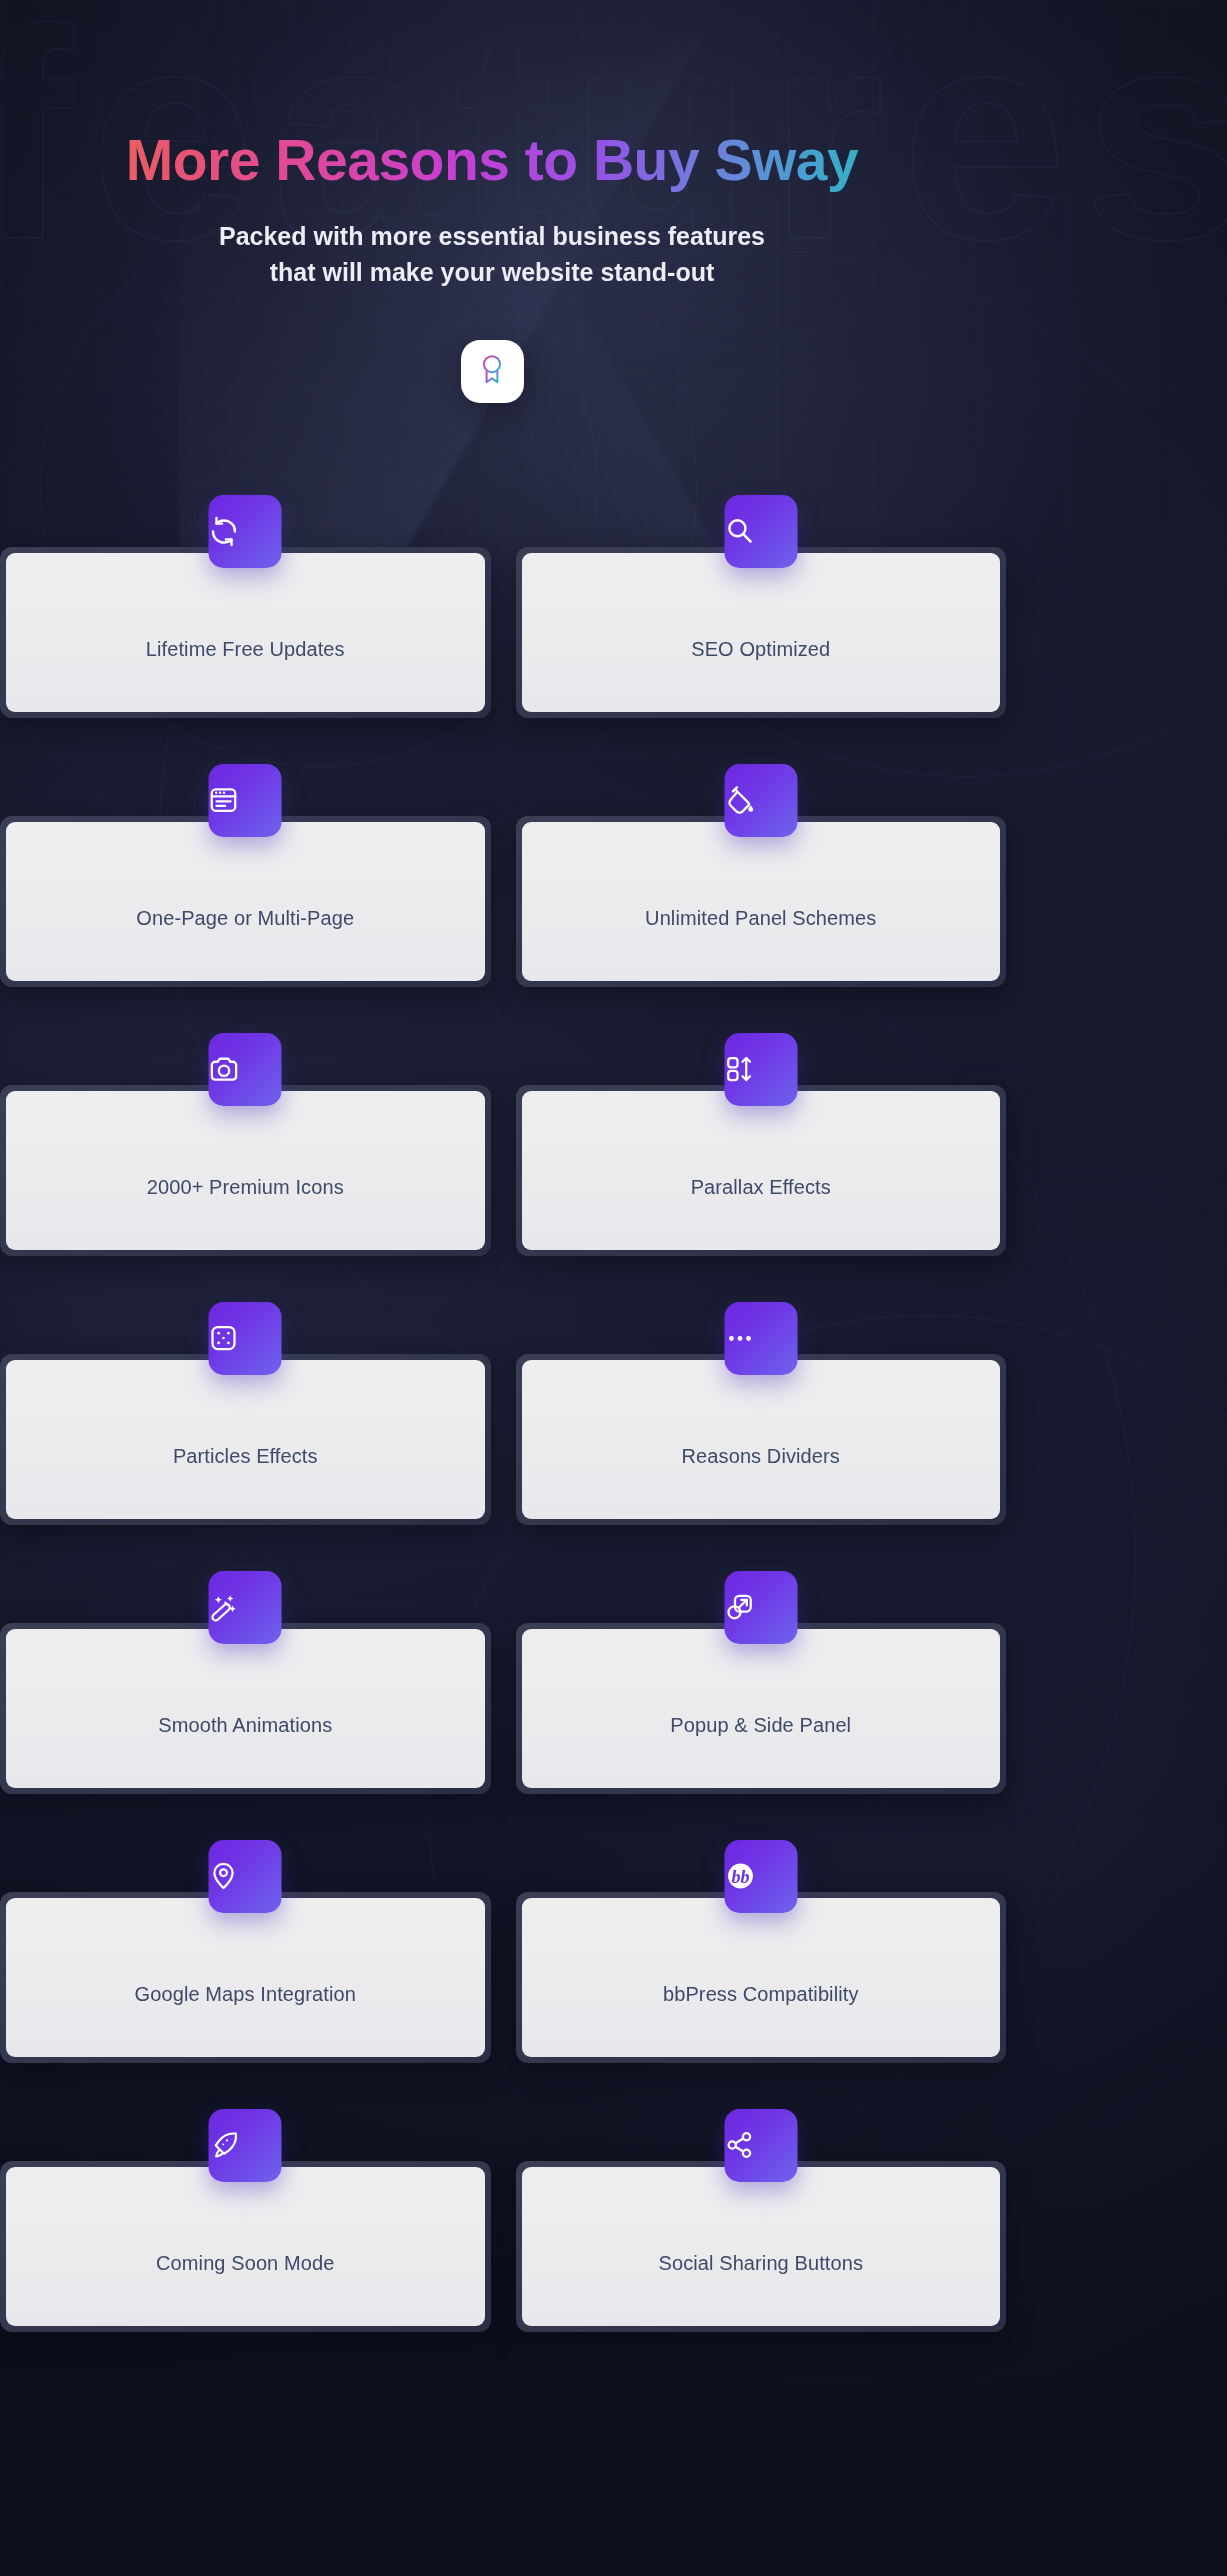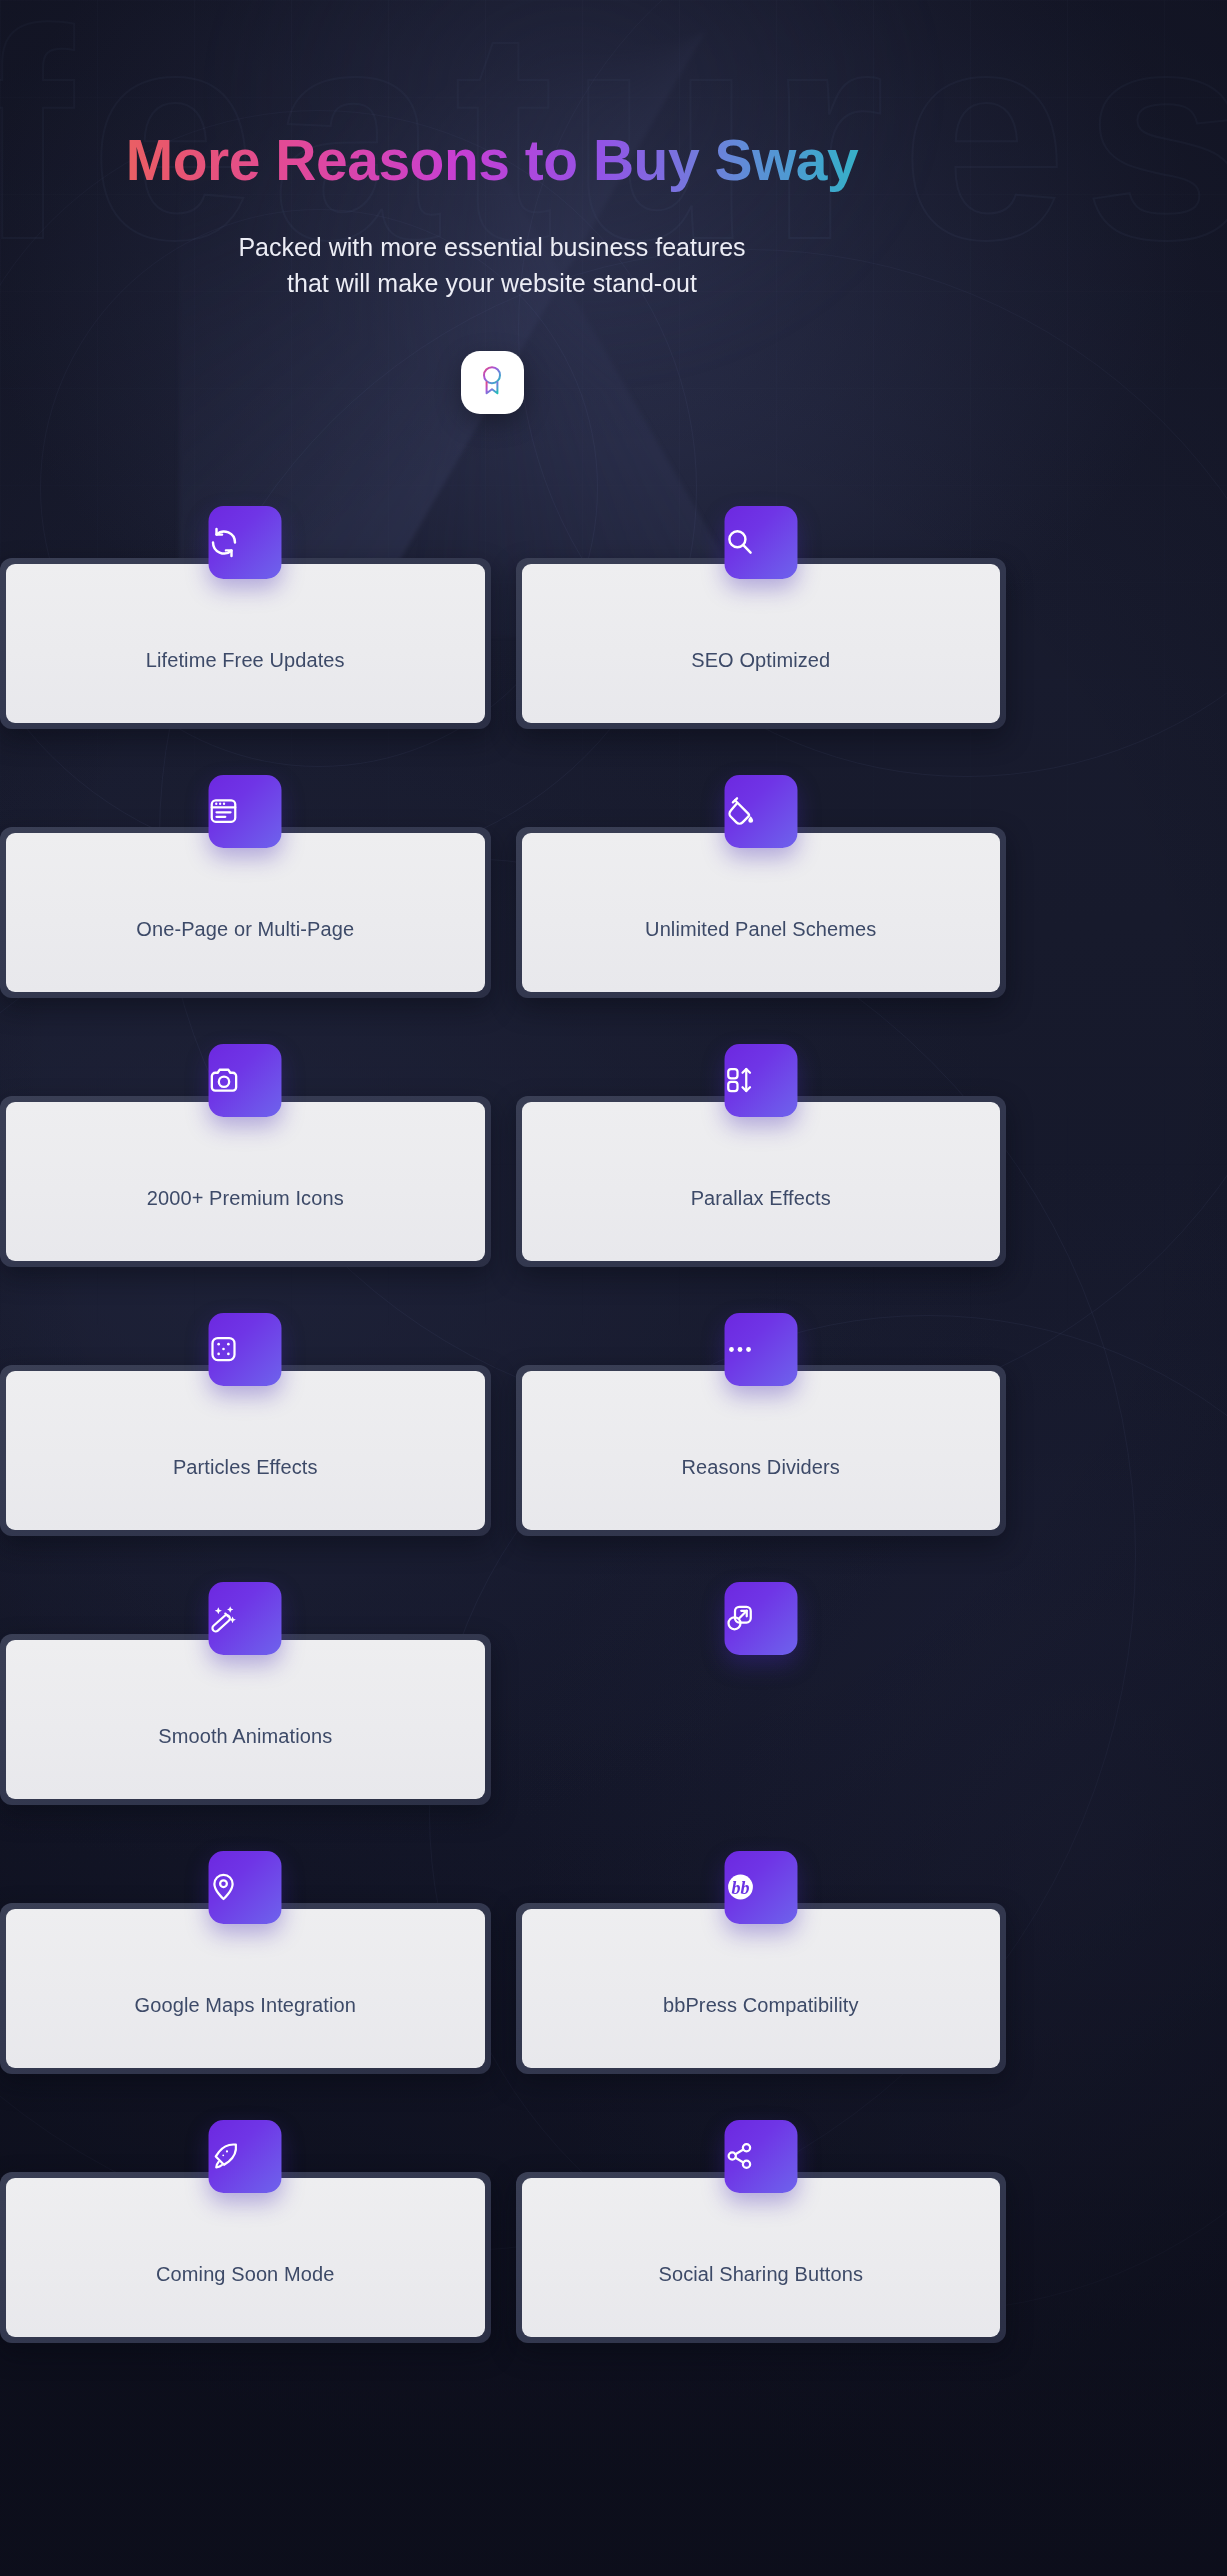--- a/index.html
+++ b/index.html
@@ -63,22 +63,22 @@
   .page { position:relative; z-index:5; width:984px; }
   .header { text-align:center; padding-top:128px; }
   .headline {
     font-size:57px; font-weight:700; letter-spacing:-0.5px;
     background:linear-gradient(90deg,#ef7d43 0%, #e8566e 17%, #e0489c 31%, #c63fd4 47%, #9353e6 61%, #6f7fdb 72%, #3fa7cd 84%, #23c6b6 96%);
     -webkit-background-clip:text; background-clip:text;
     -webkit-text-fill-color:transparent; color:transparent;
     line-height:1.15;
   }
   .subtitle {
-    margin-top:35px; font-size:25px; line-height:1.44;
-    color:#ecedf5; font-weight:400;
+    margin-top:24px; font-size:25px; line-height:1.44;
+    color:#ecedf5; font-weight:700;
   }
   .badge-wrap { display:flex; justify-content:center; margin-top:50px; }
   .badge {
     width:63px; height:63px; border-radius:19px; background:#ffffff;
     display:flex; align-items:center; justify-content:center;
     box-shadow:0 8px 26px rgba(0,0,0,.30);
   }
 
   
   .features {
@@ -309,20 +309,25 @@
 
     <div class="card-slot">
       <div class="icon-badge">
         <svg width="30" height="30" viewBox="0 0 24 24" fill="none" stroke="#fff" stroke-width="1.8" stroke-linecap="round" stroke-linejoin="round">
           <rect x="8.4" y="3.0" width="12.6" height="12.6" rx="3.4"></rect>
           <circle cx="8.0" cy="16.2" r="4.8"></circle>
           <line x1="11.6" y1="12.4" x2="17.8" y2="6.2"></line>
           <polyline points="17.8 10.6 17.8 6.2 13.4 6.2"></polyline>
         </svg>
       </div>
+      <div class="card-frame">
+        <div class="card-inner">
+          <div class="card-label">Popup &amp; Side Panel</div>
+        </div>
+      </div>
     </div>
 
     <div class="card-slot">
       <div class="icon-badge">
         <svg width="30" height="30" viewBox="0 0 24 24" fill="none" stroke="#fff" stroke-width="1.8" stroke-linecap="round" stroke-linejoin="round">
           <path d="M12 21.6s7.3-6.6 7.3-12.1A7.3 7.3 0 1 0 4.7 9.5c0 5.5 7.3 12.1 7.3 12.1z"></path>
           <circle cx="12" cy="9.3" r="2.7"></circle>
         </svg>
       </div>
       <div class="card-frame">

